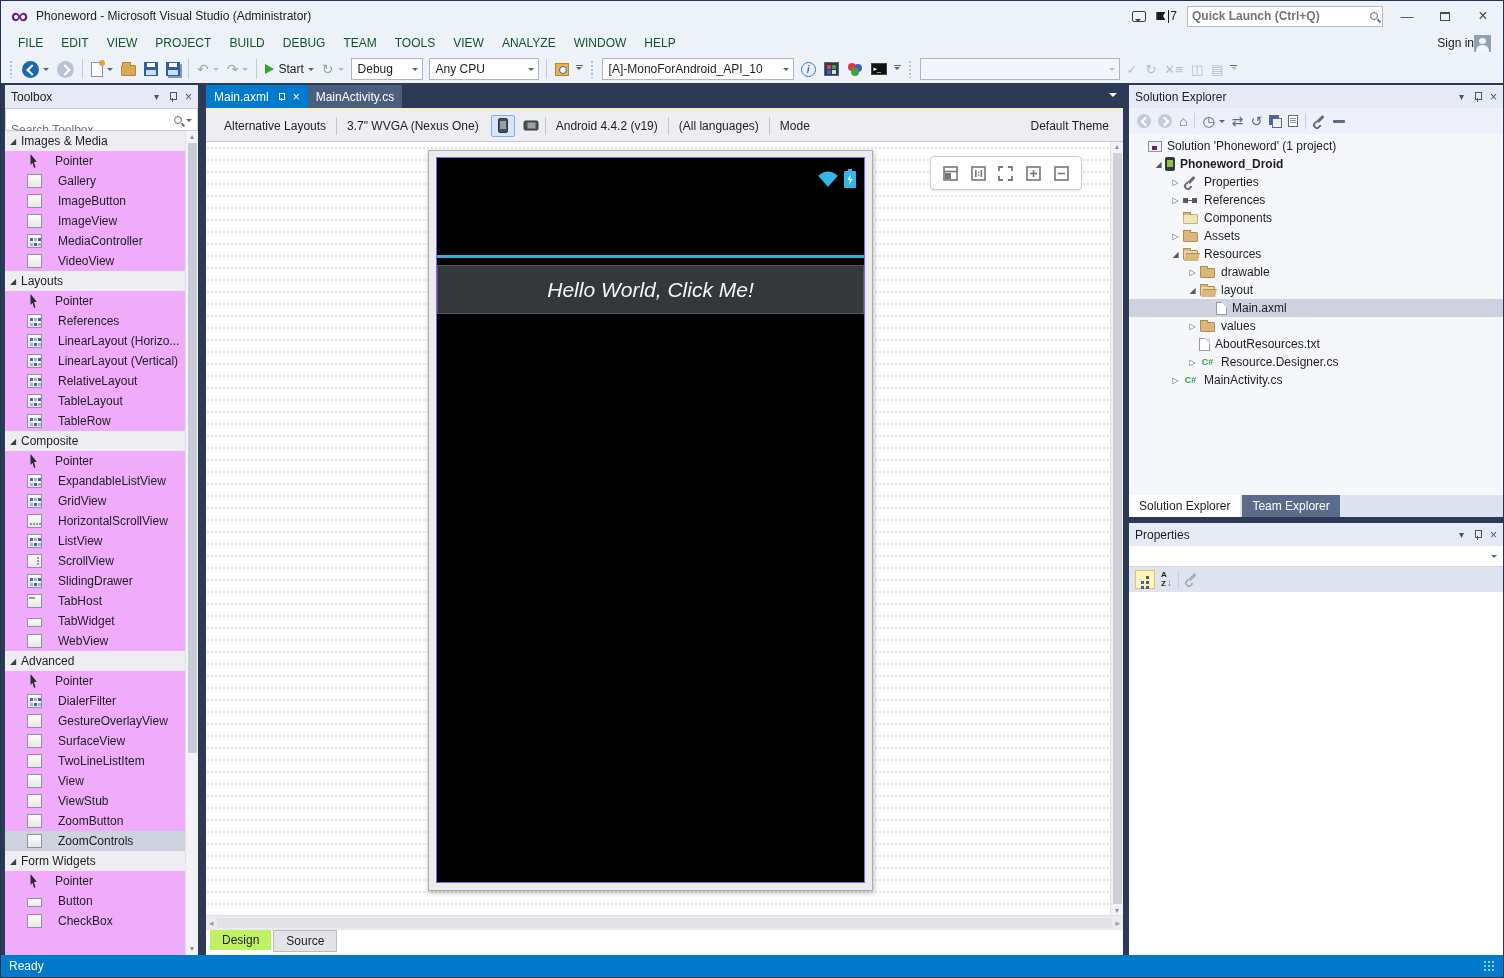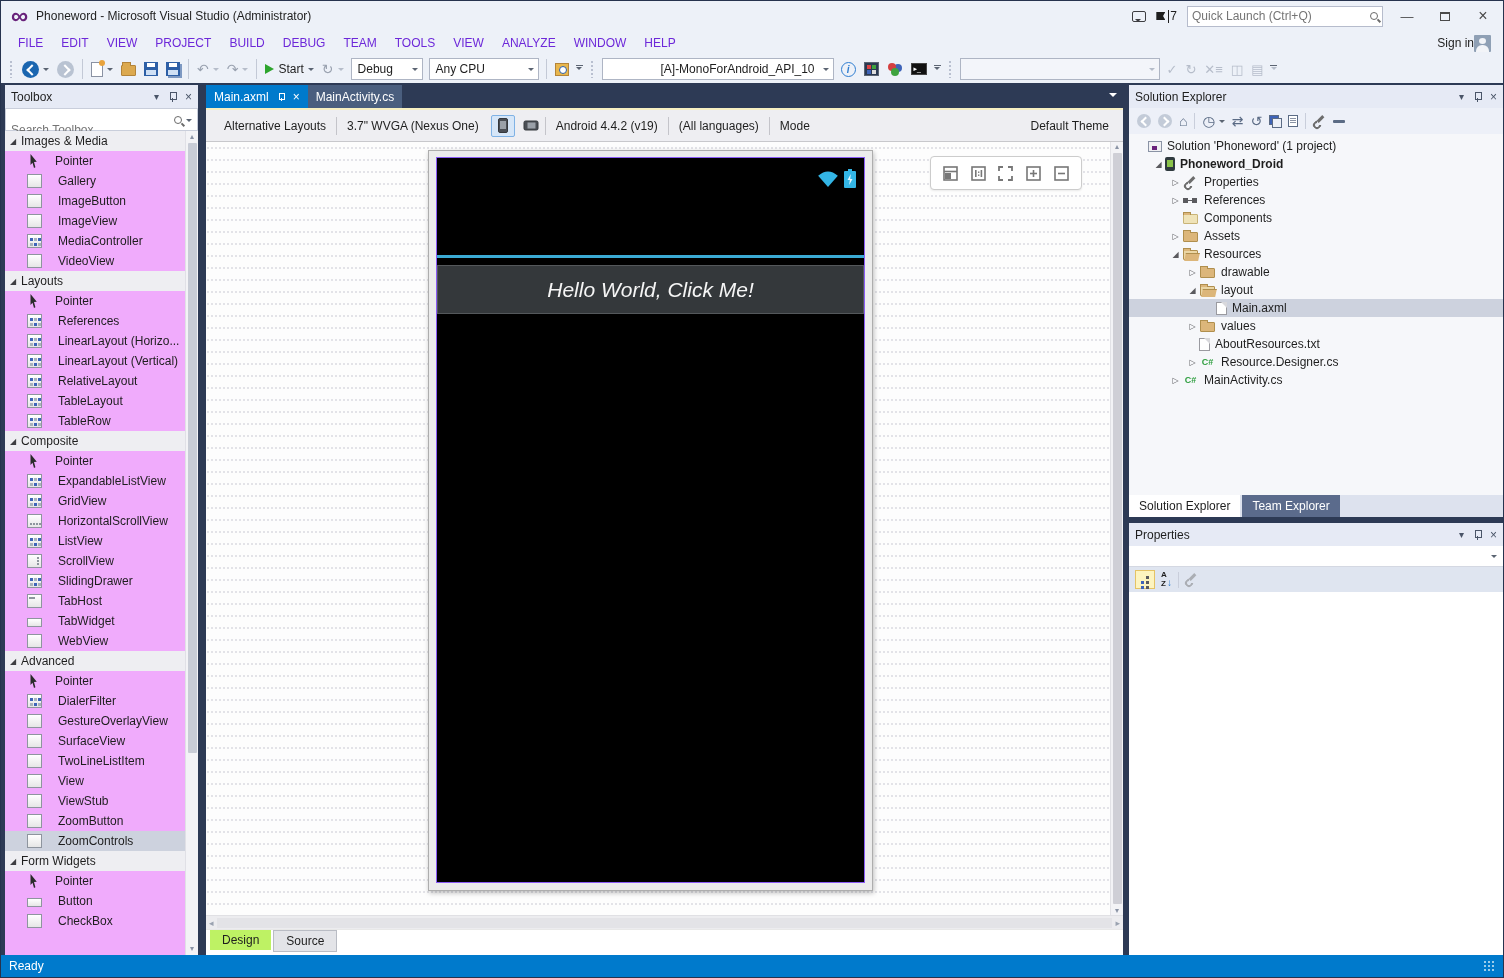--- a/index.html
+++ b/index.html
@@ -10,29 +10,29 @@
   #titlebar{height:30px;background:#EDF1F8;display:flex;align-items:center;padding:0 6px;flex:none;}
   .vslogo{color:#68217A;font-size:24px;font-weight:bold;line-height:22px;margin:0 8px 0 4px;}
   #title-text{font-size:12px;color:#1E1E1E;}
   #title-right{margin-left:auto;display:flex;align-items:center;gap:10px;}
   .fb-bubble{width:14px;height:11px;border:1px solid #3E3E42;border-radius:2px;position:relative;}
   .fb-bubble::after{content:'';position:absolute;left:2px;bottom:-4px;border:3px solid transparent;border-top-color:#3E3E42;}
   .flag{display:flex;align-items:center;gap:3px;font-size:12px;color:#1E1E1E;}
   .flag::before{content:'';width:9px;height:8px;background:#1E1E1E;clip-path:polygon(0 0,100% 0,75% 50%,100% 100%,0 100%,0 0);display:inline-block;}
   .flag-pole{width:1px;height:13px;background:#1E1E1E;margin-right:-2px;}
   #quick-launch{width:196px;height:21px;background:#FFF;border:1px solid #B6BCCC;display:flex;align-items:center;padding:0 4px;}
-  #quick-launch input{border:none;outline:none;flex:1;font-size:12px;color:#777;background:transparent;}
+  #quick-launch input{border:none;outline:none;flex:1;font-size:12px;color:#777;background:transparent;font-weight:bold;}
   .magnifier{width:8px;height:8px;border:1.5px solid #6B6B6B;border-radius:50%;position:relative;flex:none;}
   .magnifier::after{content:'';position:absolute;width:1.5px;height:4px;background:#6B6B6B;left:7px;top:6px;transform:rotate(-45deg);}
   .winbtn{width:28px;height:20px;display:flex;align-items:center;justify-content:center;color:#4A4A4A;font-size:13px;}
   .winbtn .maxbox{width:10px;height:9px;border:1px solid #4A4A4A;border-top-width:2px;}
 
   
   #menubar{height:24px;background:#EDF1F8;display:flex;align-items:center;padding:0 8px;flex:none;}
-  .menu-item{font-size:12px;color:#6d28d9;padding:0 9px;line-height:24px;}
+  .menu-item{font-size:12px;color:#14532d;padding:0 9px;line-height:24px;}
   #menu-right{margin-left:auto;display:flex;align-items:center;padding-right:4px;}
   #signin-label{font-size:12px;color:#1E1E1E;}
   .avatar{width:17px;height:17px;background:#8FA0B5;position:relative;border-radius:1px;overflow:hidden;}
   .avatar::before{content:'';position:absolute;left:5px;top:3px;width:7px;height:6px;border-radius:50%;background:#F2F4F8;}
   .avatar::after{content:'';position:absolute;left:2px;top:10px;width:13px;height:8px;border-radius:6px 6px 0 0;background:#F2F4F8;}
 
   
   #toolbar{height:30px;background:#EDF1F8;display:flex;align-items:center;padding:0 4px;flex:none;border-bottom:2px solid #2D3A55;}
   .grip{width:5px;height:18px;margin:0 4px;background:radial-gradient(circle,#B9C0D0 1px,transparent 1.2px);background-size:4px 4px;}
   .tsep{width:1px;height:20px;background:#C3C9D6;margin:0 4px;}
@@ -300,21 +300,21 @@
         <span class="caret"></span>
       </span>
     <span class="tsep"></span>
     <span class="tbtn">
         <span class="mini-find"></span>
       </span>
     <span class="ovf">
         <span class="caret" style="margin:0;"></span>
       </span>
     <span class="grip"></span>
-    <span class="combo" style="width:232px;text-align:right;">
+    <span class="combo" style="width:192px;">
         <span class="cl">[A]-MonoForAndroid_API_10</span>
         <span class="caret"></span>
       </span>
     <span class="tbtn">
         <span class="info-circ">i</span>
       </span>
     <span class="tbtn">
         <span class="ico-devlog"></span>
       </span>
     <span class="tbtn">

